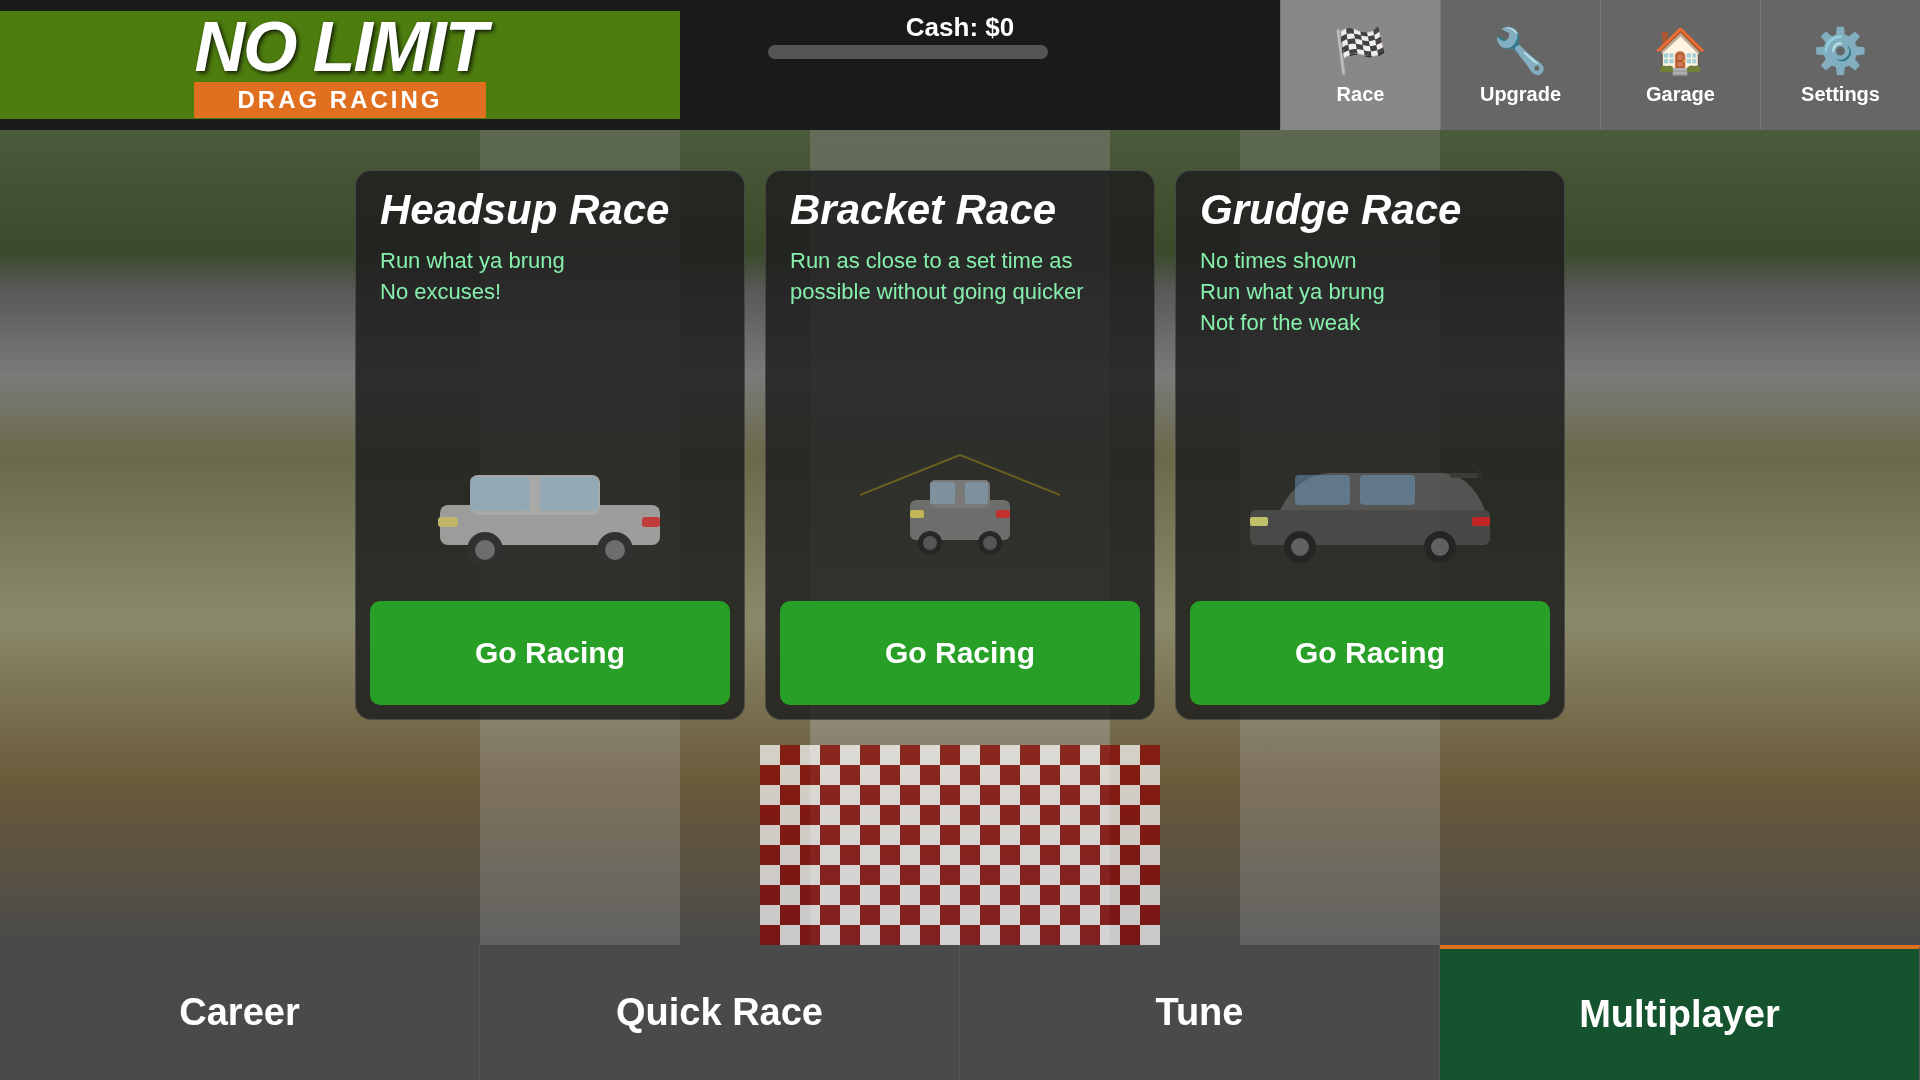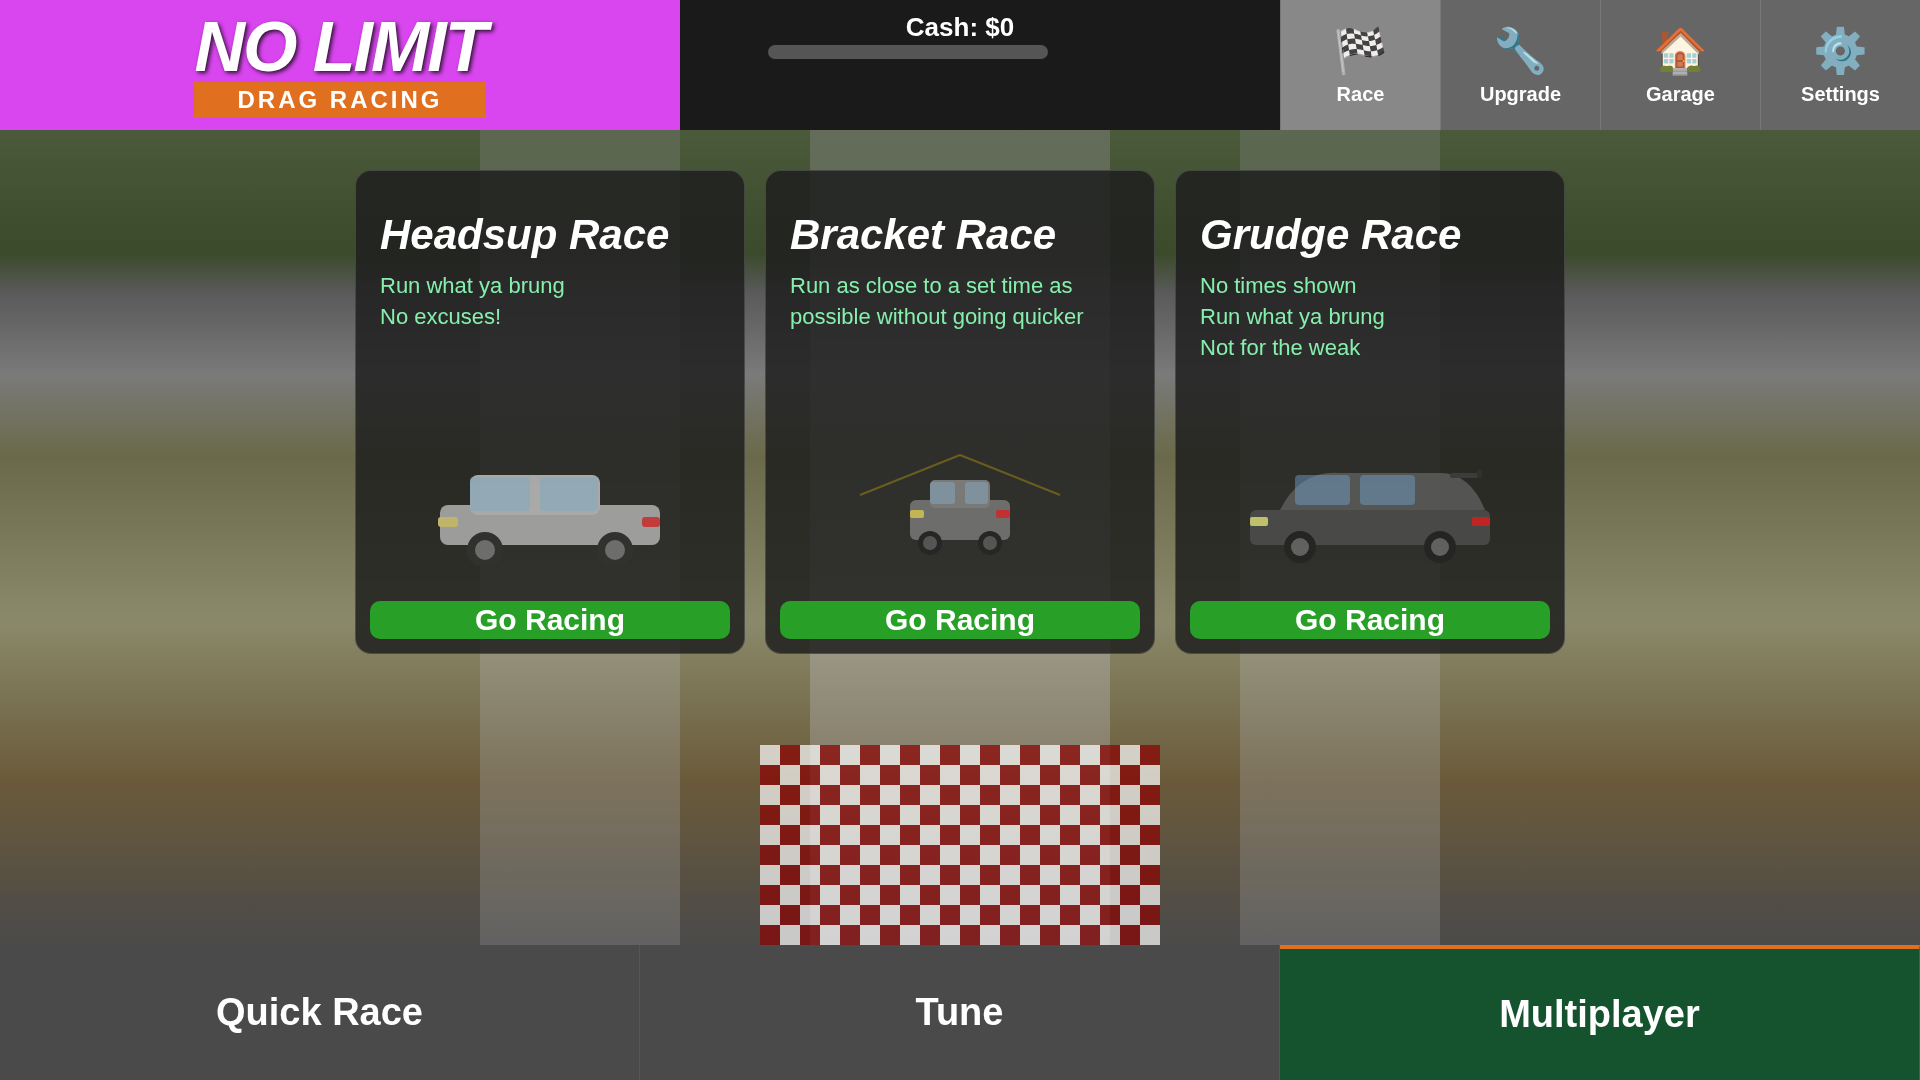--- a/index.html
+++ b/index.html
@@ -15,25 +15,25 @@
     #top-bar {
       height: 130px;
       background: #1a1a1a;
       display: flex;
       align-items: center;
       position: relative;
     }
 
     #logo-area {
       width: 680px;
-      height: 130px;
-      display: flex;
-      align-items: center;
-      justify-content: center;
-      background: #d946ef;
+      height: 108px;
+      display: flex;
+      align-items: center;
+      justify-content: center;
+      background: #4d7c0f;
     }
 
     #logo-text {
       font-size: 70px;
       font-weight: 900;
       color: white;
       font-style: italic;
       text-transform: uppercase;
       letter-spacing: -2px;
       line-height: 1;
@@ -202,21 +202,21 @@
       background: rgba(30,30,30,0.85);
       border-radius: 16px;
       overflow: hidden;
       margin: 0 10px;
       display: flex;
       flex-direction: column;
       border: 1px solid rgba(255,255,255,0.15);
     }
 
     .race-card-content {
-      padding: 40px 24px 16px 24px;
+      padding: 15px 24px 16px 24px;
       flex: 1;
       min-height: 420px;
       display: flex;
       flex-direction: column;
       position: relative;
     }
 
     .race-card-title {
       font-size: 42px;
       font-weight: bold;
@@ -245,21 +245,21 @@
     .car-silhouette {
       opacity: 0.7;
     }
 
     .go-racing-btn {
       background: #28a028;
       color: white;
       font-size: 30px;
       font-weight: bold;
       text-align: center;
-      padding: 2px;
+      padding: 35px;
       cursor: pointer;
       border-radius: 10px;
       margin: 10px 14px 14px 14px;
       user-select: none;
       transition: background 0.15s;
     }
 
     
     #bottom-tabs {
       height: 135px;
@@ -447,20 +447,23 @@
         </div>
       </div>
       <div class="go-racing-btn">Go Racing</div>
     </div>
 
   </div>
 </div>
 
 <div id="bottom-tabs">
   <div class="bottom-tab">
+    <span>Career</span>
+  </div>
+  <div class="bottom-tab">
     <span>Quick Race</span>
   </div>
   <div class="bottom-tab">
     <span>Tune</span>
   </div>
   <div class="bottom-tab active">
     <span>Multiplayer</span>
   </div>
 </div>
 

